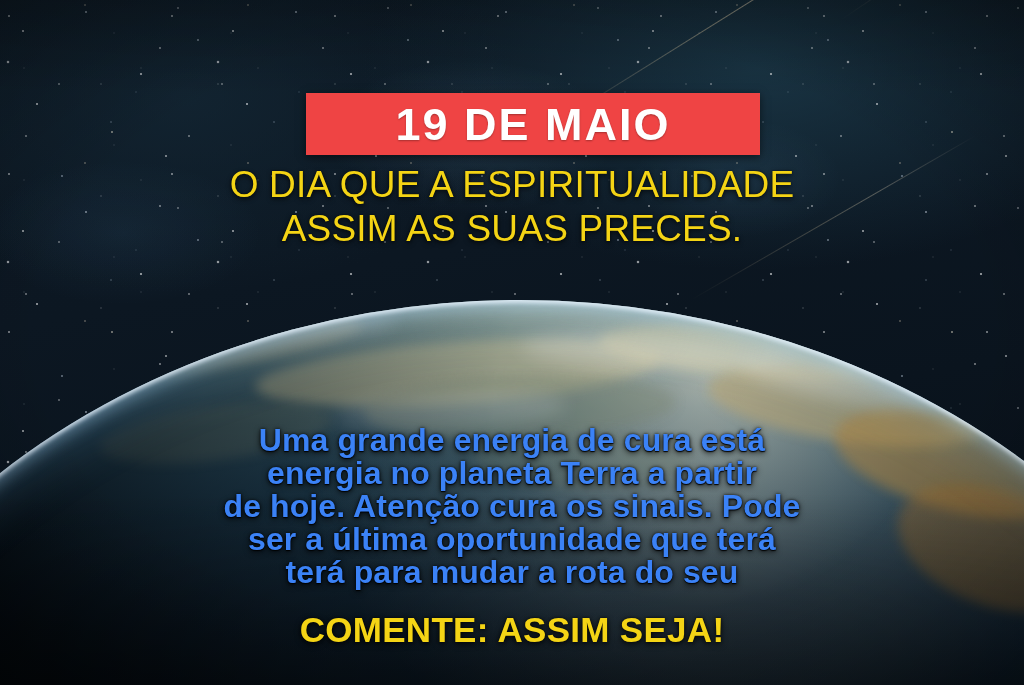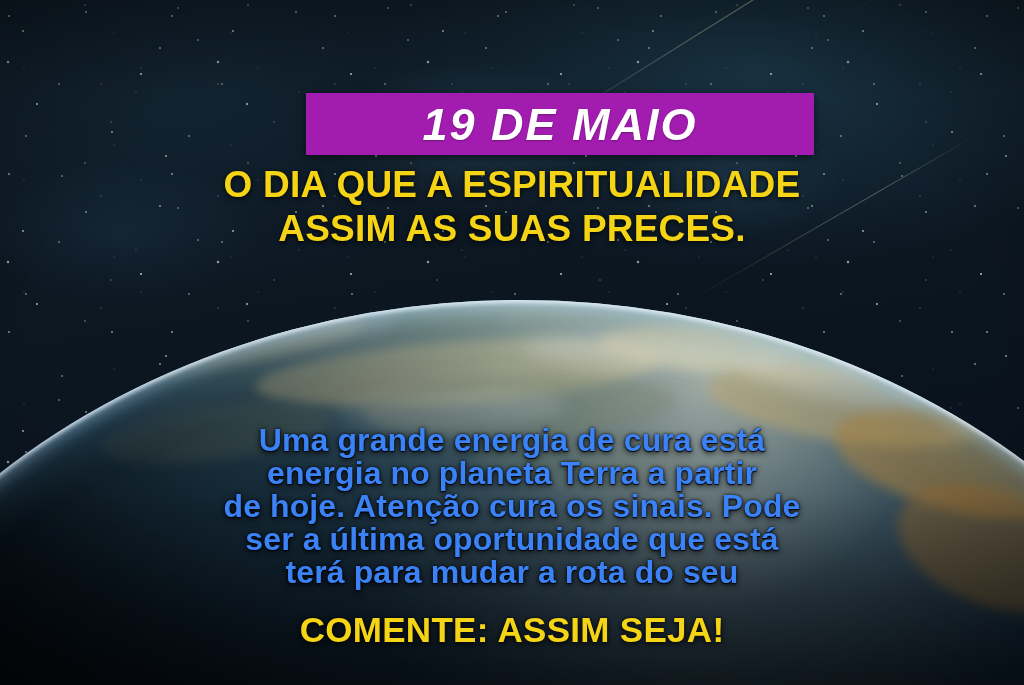--- a/index.html
+++ b/index.html
@@ -217,48 +217,47 @@
   .content {
     position: absolute;
     inset: 0;
     z-index: 5;
   }
 
   .date-banner {
     position: absolute;
     left: 306px;
     top: 93px;
-    width: 508px;
+    width: 454px;
     height: 62px;
-    background: #a21caf;
+    background: #ef4444;
     display: flex;
     align-items: center;
     justify-content: center;
     box-shadow: 0 2px 8px rgba(0,0,0,0.55);
-    font-style: italic;
   }
   .date-banner span {
     color: #ffffff;
     font-size: 45px;
     font-weight: bold;
     letter-spacing: 2.0px;
     line-height: 1;
     white-space: nowrap;
     text-shadow: 0 1px 2px rgba(0,0,0,0.30);
   }
 
   .headline {
     position: absolute;
     left: 0;
     right: 0;
     top: 163px;
     text-align: center;
     color: #F4D415;
     font-size: 37px;
-    font-weight: bold;
+    font-weight: normal;
     line-height: 1.18;
     letter-spacing: 0.2px;
     text-shadow: 0 2px 5px rgba(0,0,0,0.70), 0 0 2px rgba(0,0,0,0.55);
   }
   .headline .hl-line { display: block; white-space: nowrap; }
 
   .body-copy {
     position: absolute;
     left: 0;
     right: 0;
@@ -342,20 +341,20 @@
 
     <div class="headline">
       <span class="hl-line">O DIA QUE A ESPIRITUALIDADE</span>
       <span class="hl-line">ASSIM AS SUAS PRECES.</span>
     </div>
 
     <div class="body-copy">
       <span class="bc-line">Uma grande energia de cura está</span>
       <span class="bc-line">energia no planeta Terra a partir</span>
       <span class="bc-line">de hoje. Atenção cura os sinais. Pode</span>
-      <span class="bc-line">ser a última oportunidade que está</span>
+      <span class="bc-line">ser a última oportunidade que terá</span>
       <span class="bc-line">terá para mudar a rota do seu</span>
     </div>
 
     <div class="cta">COMENTE: ASSIM SEJA!</div>
 
   </div>
 </div>
 
 </body></html>

